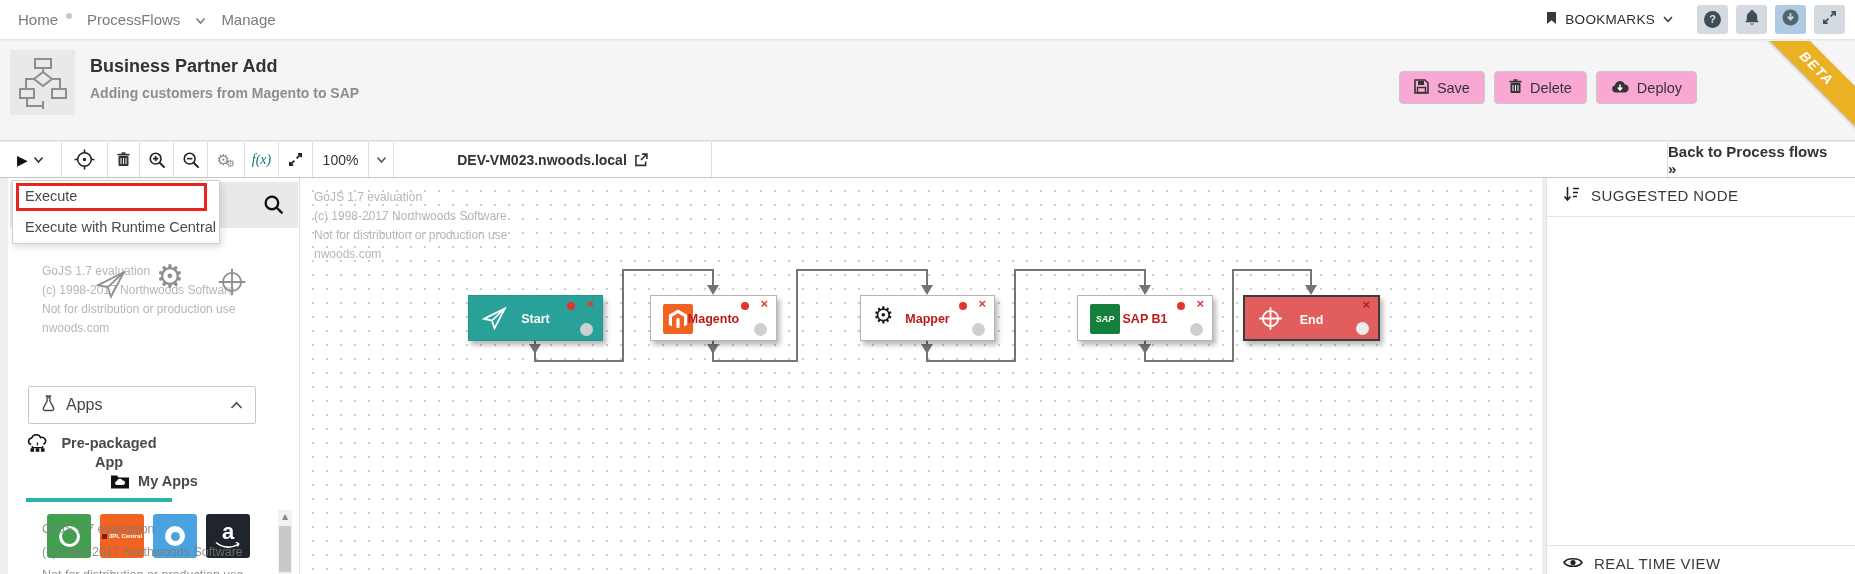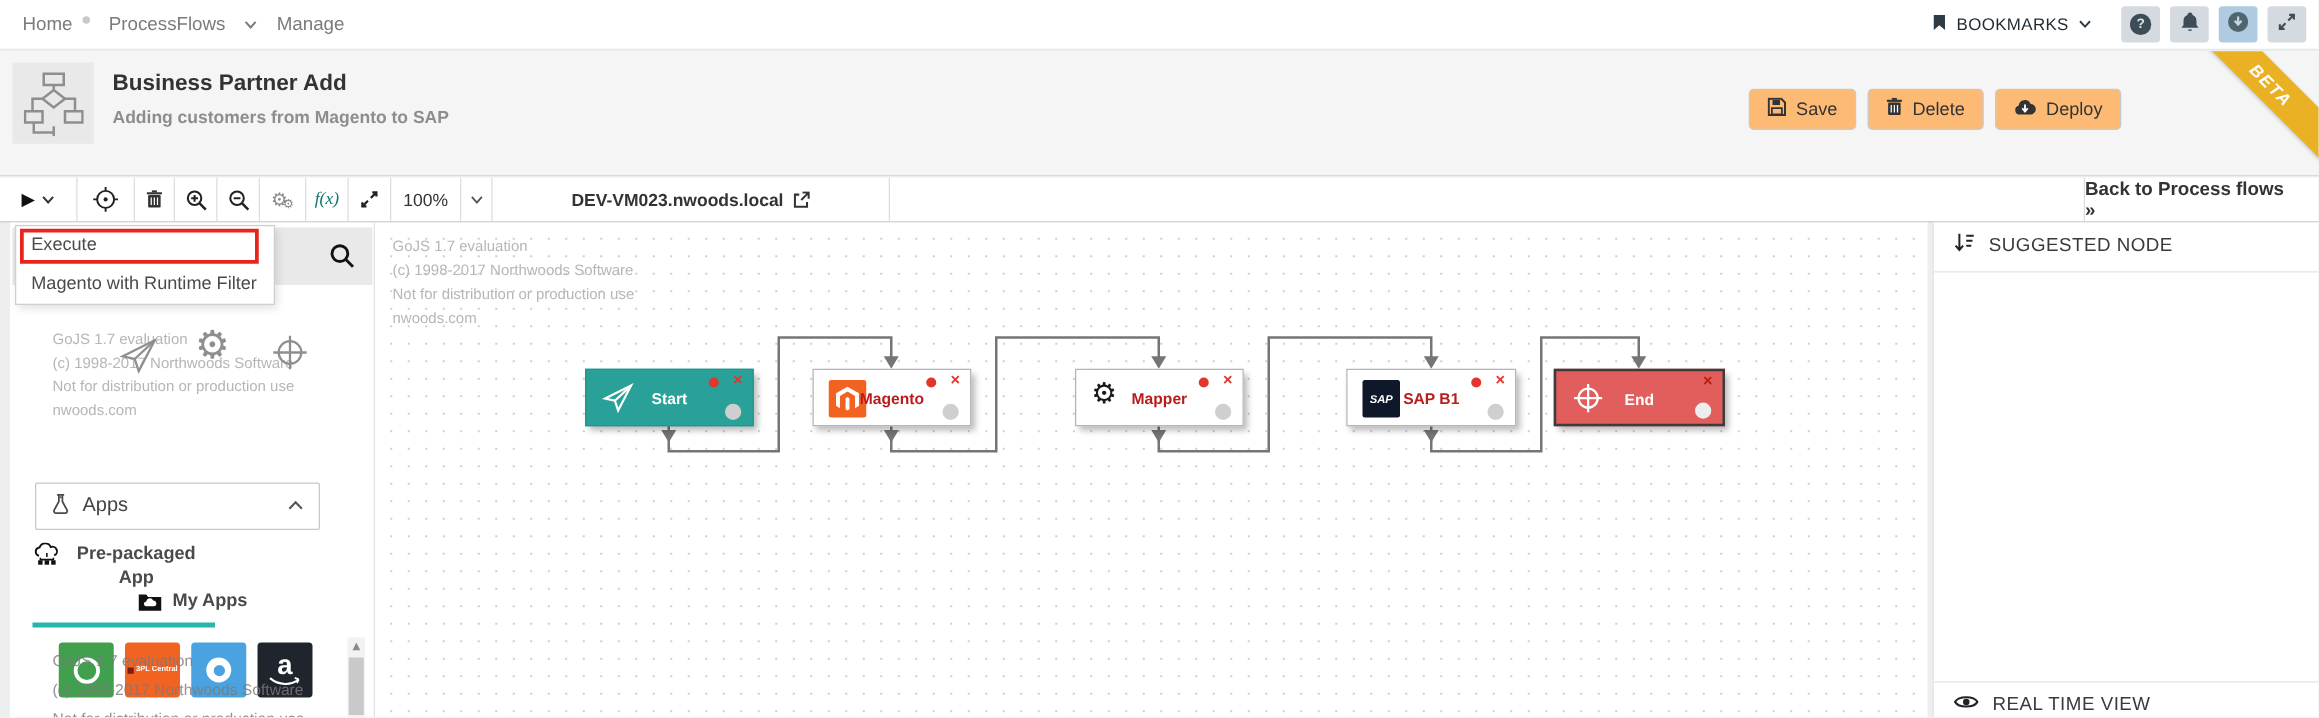--- a/index.html
+++ b/index.html
@@ -18,21 +18,21 @@
   .nav-btn { width:31px; height:29px; background:#d4dadf; border-radius:3px; display:flex; align-items:center; justify-content:center; margin-left:8px; cursor:pointer; }
   .nav-btn.active { background:#aecbe2; }
   .circle-glyph { width:17px; height:17px; border-radius:50%; background:#3d4d58; color:#dde3e8; font-size:11px; font-weight:bold; text-align:center; line-height:17px; }
 
   
   .header { position:absolute; left:0; top:41px; width:100%; height:100px; background:#f5f5f6; border-bottom:1px solid #d9d9d9; overflow:hidden; }
   .thumb { position:absolute; left:10px; top:9px; width:65px; height:65px; background:#e9e9e9; display:flex; align-items:center; justify-content:center; }
   .h-title { position:absolute; left:90px; top:15px; font-size:18px; font-weight:bold; color:#333; }
   .h-sub { position:absolute; left:90px; top:44px; font-size:14px; font-weight:bold; color:#8d8d8d; }
   .h-actions { position:absolute; right:158px; top:30px; display:flex; gap:9px; }
-  .btn { display:flex; align-items:center; gap:8px; background:#fdba74; border:1px solid #c9c9c9; border-radius:4px; padding:0 14px; font-size:14.5px; color:#333; height:33px; cursor:pointer; }
+  .btn { display:flex; align-items:center; gap:8px; background:#f9a8d4; border:1px solid #c9c9c9; border-radius:4px; padding:0 14px; font-size:14.5px; color:#333; height:33px; cursor:pointer; }
   .beta { position:absolute; right:-42px; top:13px; width:160px; height:28px; background:#eab124; transform:rotate(45deg); display:flex; align-items:center; justify-content:center; color:#fff; font-weight:bold; font-style:italic; font-size:13.5px; letter-spacing:1.5px; box-shadow:0 1px 3px rgba(0,0,0,.25); }
 
   
   .toolbar { position:absolute; left:0; top:142px; width:100%; height:36px; background:#fff; border-bottom:1px solid #c6c6c6; display:flex; align-items:stretch; }
   .tcell { display:flex; align-items:center; justify-content:center; gap:5px; border-right:1px solid #ddd; color:#222; cursor:pointer; flex:none; }
   .tspacer { flex:1; }
   .play-glyph { font-size:14px; color:#111; line-height:14px; }
   .pct { font-size:14px; color:#333; }
   .server { font-size:14px; font-weight:bold; color:#333; white-space:nowrap; display:flex; gap:7px; align-items:center; }
   .back-cell { border-left:1px solid #ddd; width:188px; display:flex; align-items:center; justify-content:flex-end; padding-right:16px; font-size:15px; font-weight:bold; color:#333; cursor:pointer; }
@@ -92,21 +92,21 @@
   .node-start { left:168px; width:135px; background:#2aa198; border-color:#23958c; }
   .node-start .node-label, .node-end .node-label { color:#fff; }
   .node-magento { left:350px; width:127px; }
   .node-mapper { left:560px; width:135px; }
   .node-sap { left:777px; width:136px; }
   .node-end { left:943px; width:137px; background:#e15e5c; border:2px solid #3c3c3c; }
   .node-end .n-x { color:#b91d12; }
   .node-end .n-port { background:#ededed; }
   .brand-sq { width:30px; height:30px; border-radius:2px; display:flex; align-items:center; justify-content:center; }
   .magento-sq { background:#f26322; }
-  .sap-sq { background:#0f172a; color:#fff; font-size:9px; font-weight:bold; font-style:italic; }
+  .sap-sq { background:#15803d; color:#fff; font-size:9px; font-weight:bold; font-style:italic; }
   .gear-black { font-size:23px; color:#1a1a1a; line-height:28px; }
 
   
   .rpanel { position:absolute; left:1546px; top:178px; width:309px; height:396px; background:#fff; border-left:1px solid #e0e0e0; overflow:hidden; }
   .rp-head { display:flex; align-items:center; gap:11px; padding:8px 16px 11px; border-bottom:1px solid #e3e3e3; color:#3a3a3a; font-size:15px; letter-spacing:.4px; }
   .rp-foot { position:absolute; left:0; right:0; top:367px; border-top:1px solid #e3e3e3; display:flex; align-items:center; gap:11px; padding:9px 16px; color:#3a3a3a; font-size:15px; letter-spacing:.4px; cursor:pointer; }
 </style>
 </head>
 <body>
 
@@ -390,21 +390,21 @@
     </div>
 
     <div class="lscroll">
       <div class="lscroll-up glyph">▲</div>
       <div class="lthumb"></div>
     </div>
   </div>
 
   <div class="dropdown">
     <div class="dd-item">Execute</div>
-    <div class="dd-item">Magento with Runtime Filter</div>
+    <div class="dd-item">Execute with Runtime Central</div>
     <div class="dd-annotation"></div>
   </div>
 
   <div class="canvas">
     <div class="wm canvas-wm">
       <div>GoJS 1.7 evaluation</div>
       <div>(c) 1998-2017 Northwoods Software</div>
       <div>Not for distribution or production use</div>
       <div>nwoods.com</div>
     </div>

